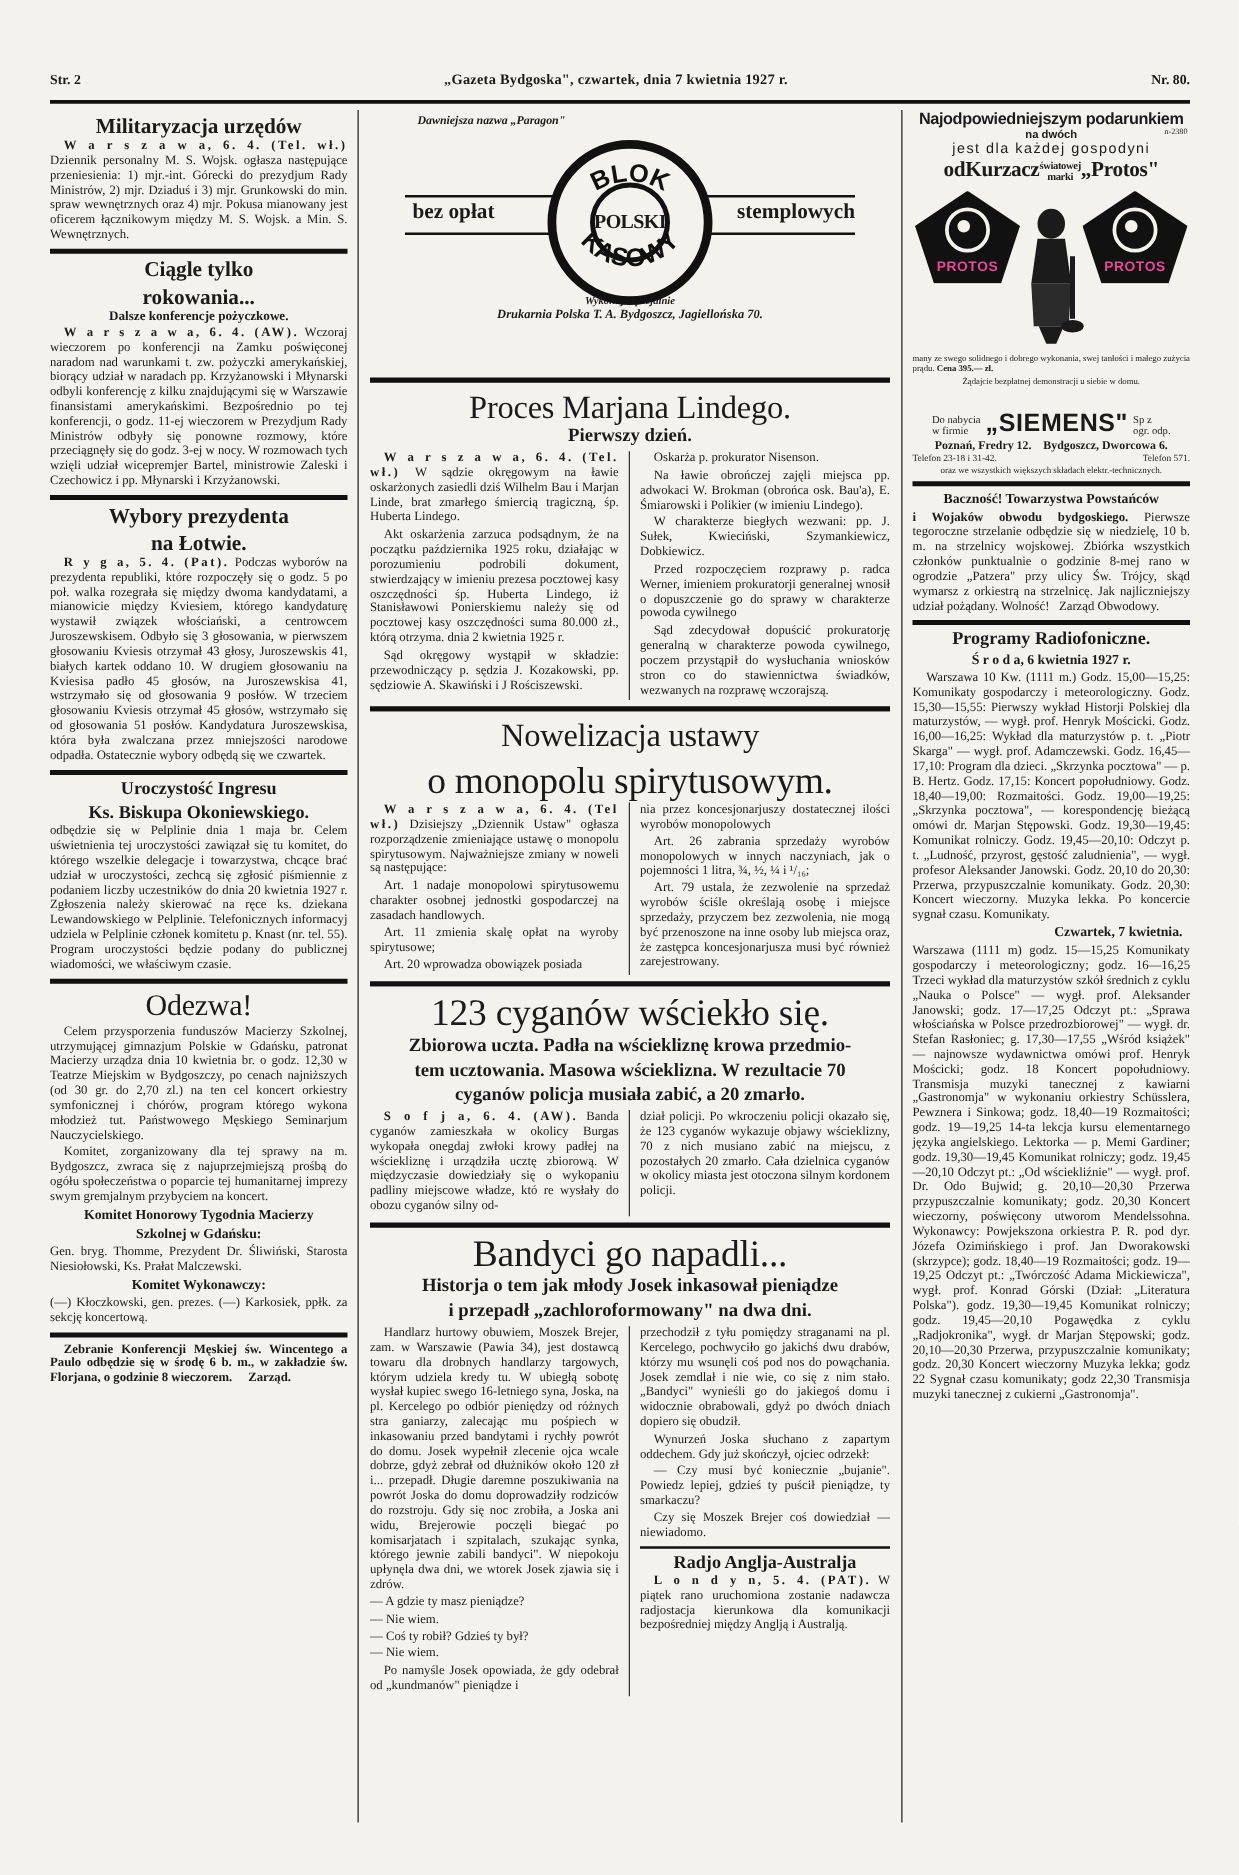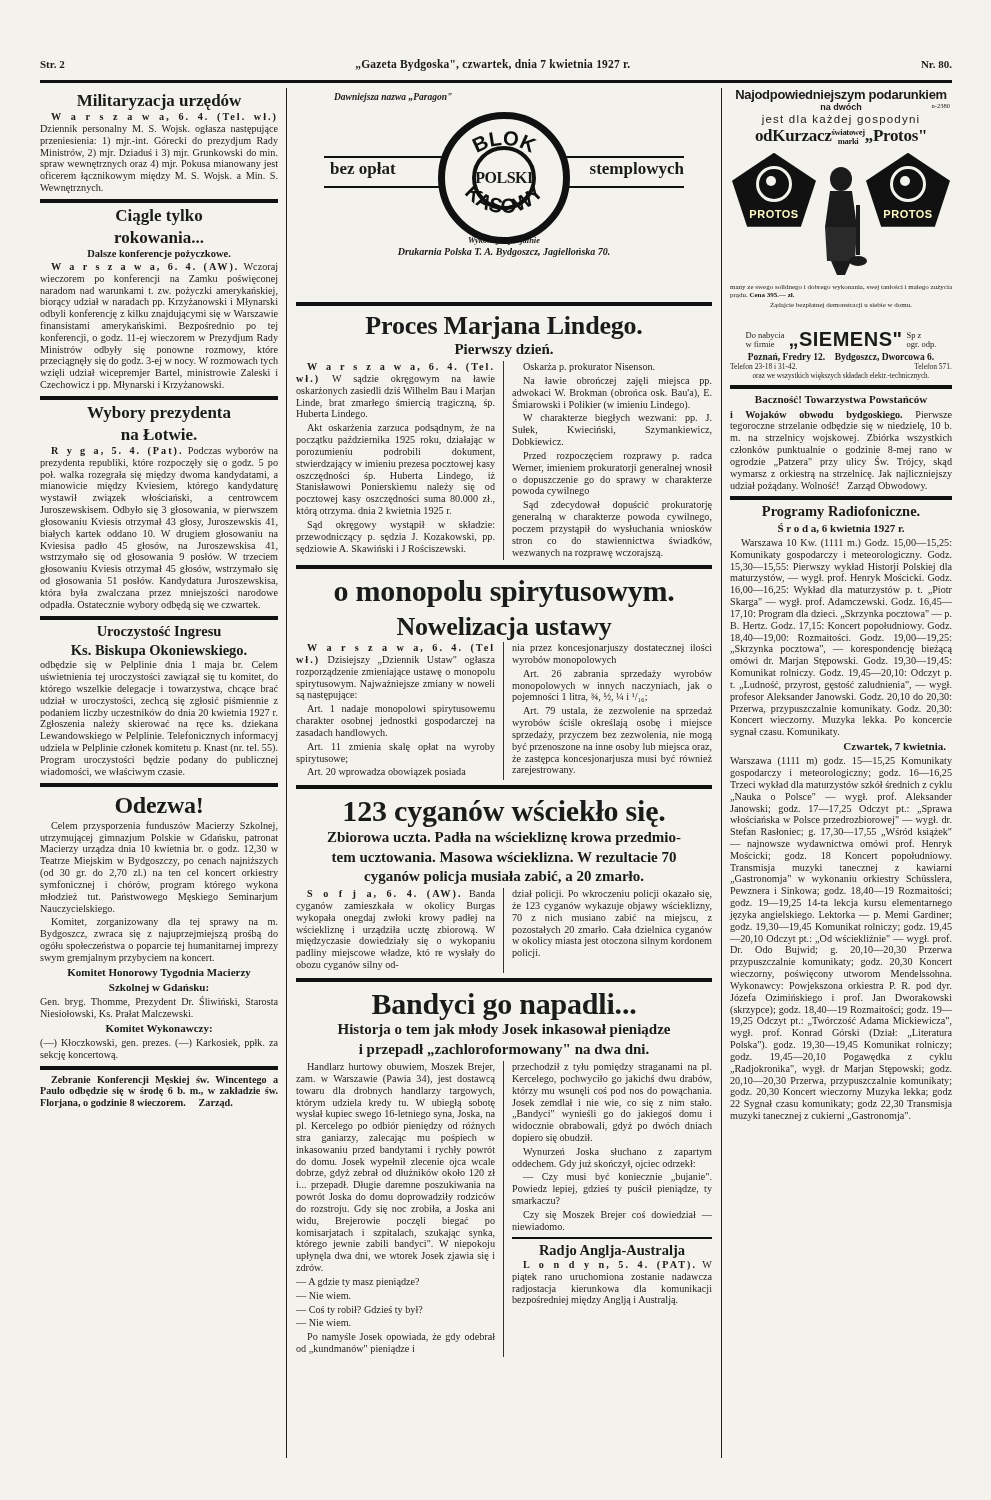--- a/index.html
+++ b/index.html
@@ -35,21 +35,21 @@
   .col-left{width:246px;padding:0 8px 0 0;}
   .col-mid{width:436px;padding:0 9px;border-left:1px solid #222;border-right:1px solid #222;}
   .col-right{width:230px;padding:0 0 0 8px;}
   
   .sub2{display:flex;gap:0;}
   .sub2 > div{width:50%;box-sizing:border-box;}
   .sub2 > div:first-child{padding-right:8px;border-right:1px solid #333;}
   .sub2 > div:last-child{padding-left:8px;}
   
   .h1{
-    font-size:26px;font-weight:bold;text-align:center;
+    font-size:26px;font-weight:normal;text-align:center;
     line-height:1.05;margin:6px 0 2px;letter-spacing:-.2px;
   }
   .h1-big{font-size:30px;}
   .h2{
     font-size:15px;font-weight:bold;text-align:center;
     line-height:1.12;margin:2px 0 3px;
   }
   .h3{
     font-size:11px;font-weight:bold;text-align:center;
     line-height:1.2;margin:2px 0 2px;
@@ -115,21 +115,21 @@
   .protos .l1{font-family:"Liberation Sans",sans-serif;font-size:13px;font-weight:bold;letter-spacing:-.3px;line-height:1.05;}
   .protos .l2{font-family:"Liberation Sans",sans-serif;font-size:9px;font-weight:bold;}
   .protos .l3{font-family:"Liberation Sans",sans-serif;font-size:11.5px;letter-spacing:1.2px;margin-top:1px;}
   .protos .l4{font-size:17px;font-weight:bold;margin-top:1px;letter-spacing:-.3px;}
   .protos .l4 .sm{font-size:8.5px;font-weight:bold;line-height:1;display:inline-block;vertical-align:middle;}
   .protos .code{position:absolute;right:2px;top:14px;font-size:6.5px;}
   .protoslogos{position:relative;height:132px;margin-top:3px;}
   .pent{
     position:absolute;top:4px;width:84px;height:74px;background:#111;
     clip-path:polygon(50% 0%,100% 38%,82% 100%,18% 100%,0% 38%);
-    color:#fef9c3;
+    color:#ec4899;
   }
   .pent.left{left:2px;}
   .pent.right{right:2px;}
   .pent .ring{
     position:absolute;left:50%;top:13px;transform:translateX(-50%);
     width:30px;height:30px;border-radius:50%;border:3px solid #f4f2ec;
   }
   .pent .ring:after{
     content:"";position:absolute;left:7px;top:7px;width:10px;height:10px;
     border-radius:50%;background:#f4f2ec;
@@ -256,22 +256,22 @@
             <p class="body">Na ławie obrończej zajęli miejsca pp. adwokaci W. Brokman (obrońca osk. Bau'a), E. Śmiarowski i Polikier (w imieniu Lindego).</p>
             <p class="body">W charakterze biegłych wezwani: pp. J. Sułek, Kwieciński, Szymankiewicz, Dobkiewicz.</p>
             <p class="body">Przed rozpoczęciem rozprawy p. radca Werner, imieniem prokuratorji generalnej wnosił o dopuszczenie go do sprawy w charakterze powoda cywilnego</p>
             <p class="body">Sąd zdecydował dopuścić prokuratorję generalną w charakterze powoda cywilnego, poczem przystąpił do wysłuchania wniosków stron co do stawiennictwa świadków, wezwanych na rozprawę wczorajszą.</p>
           </div>
         </div>
       </div>
       <div class="hr-dbl"></div>
 
       <div>
+        <div class="h1">Nowelizacja ustawy</div>
         <div class="h1 h1-big">o monopolu spirytusowym.</div>
-        <div class="h1">Nowelizacja ustawy</div>
         <div class="sub2">
           <div>
             <p class="body"><span class="sp">W a r s z a w a, 6. 4. (Tel wł.)</span> <span>Dzisiejszy „Dziennik Ustaw" ogłasza rozporządzenie zmieniające ustawę o monopolu spirytusowym. Najważniejsze zmiany w noweli są następujące:</span></p>
             <p class="body">Art. 1 nadaje monopolowi spirytusowemu charakter osobnej jednostki gospodarczej na zasadach handlowych.</p>
             <p class="body">Art. 11 zmienia skalę opłat na wyroby spirytusowe;</p>
             <p class="body">Art. 20 wprowadza obowiązek posiada</p>
           </div>
           <div>
             <p class="body noind">nia przez koncesjonarjuszy dostatecznej ilości wyrobów monopolowych</p>
             <p class="body">Art. 26 zabrania sprzedaży wyrobów monopolowych w innych naczyniach, jak o pojemności 1 litra, ¾, ½, ¼ i ¹/₁₆;</p>

